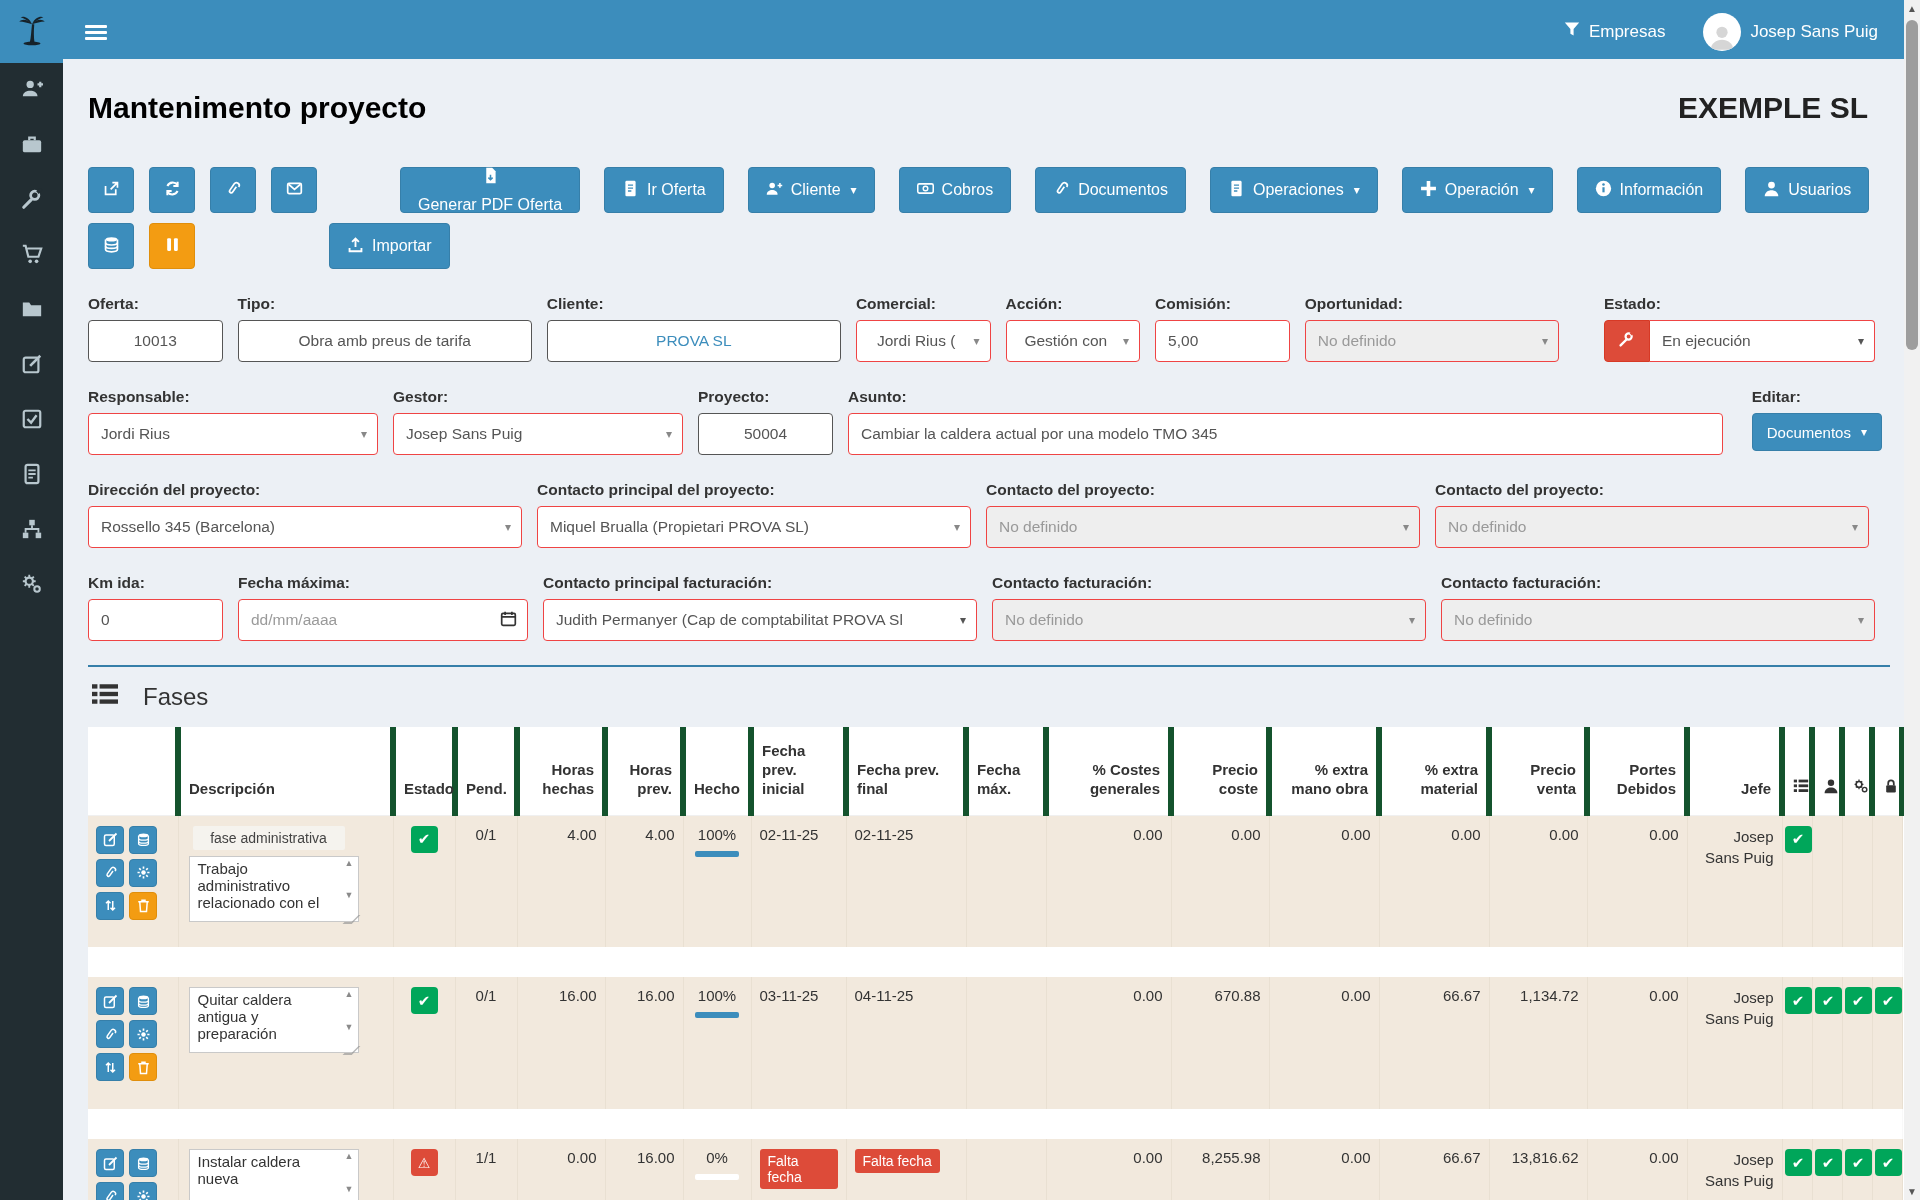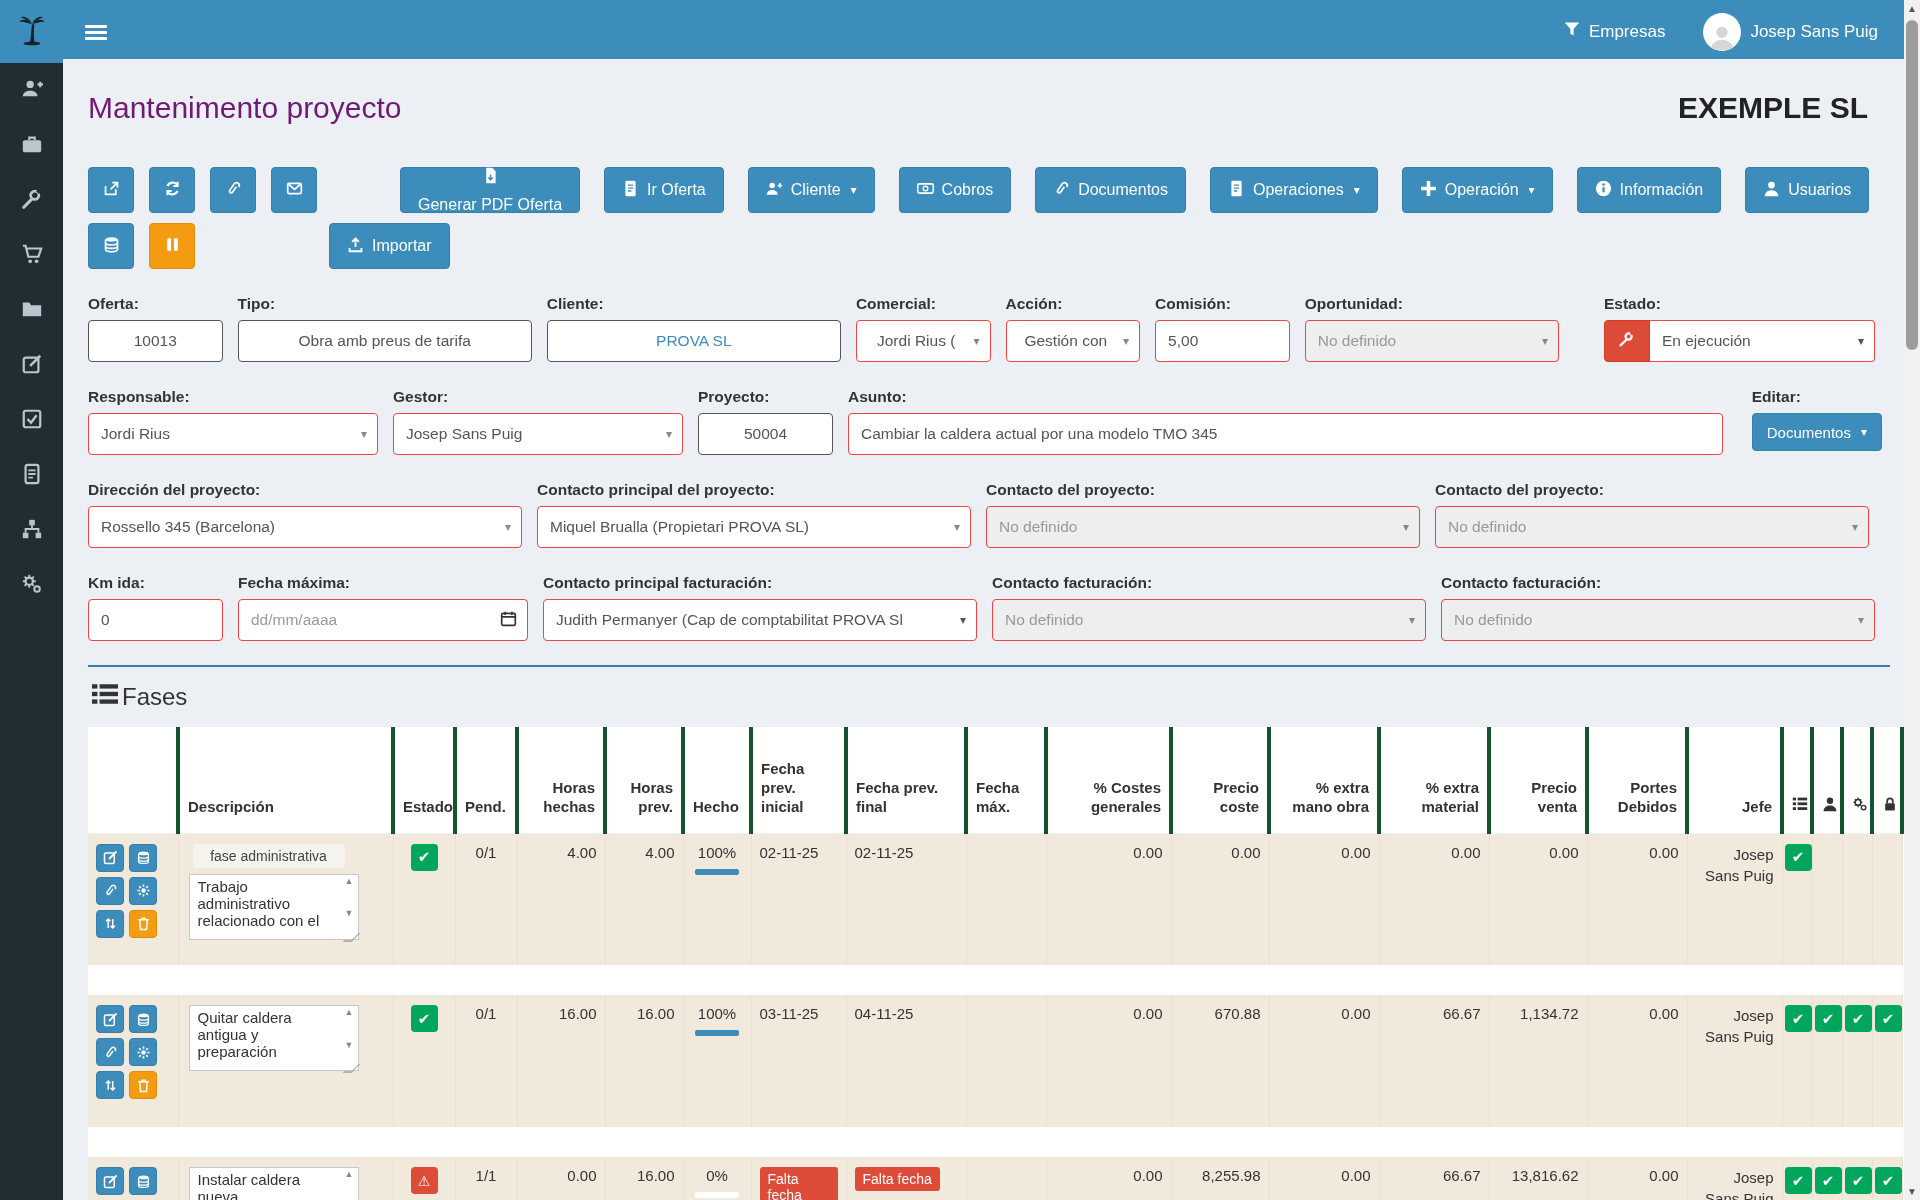--- a/index.html
+++ b/index.html
@@ -17,21 +17,21 @@
   .avatar { width:38px; height:38px; border-radius:50%; background:#fff; display:flex; align-items:flex-end; justify-content:center; overflow:hidden; }
 
   
   .sidebar { position:fixed; top:0; left:0; bottom:0; width:63px; background:#222d32; padding-top:63px; z-index:4; }
   .side-item { height:55px; display:flex; align-items:center; justify-content:center; color:#b8c7ce; cursor:pointer; }
   .side-item svg { width:22px; height:22px; }
 
   
   .main { margin-left:63px; padding:0 30px 0 25px; }
   .page-head { margin-top:28px; display:flex; justify-content:space-between; align-items:baseline; }
-  .page-title { font-size:30px; font-weight:400; color:#701a75; }
+  .page-title { font-size:30px; font-weight:700; color:#000000; }
   .company { font-size:30px; font-weight:700; color:#222; margin-right:22px; }
 
   
   .toolbar-row { display:flex; align-items:flex-start; margin-top:10px; }
   .toolbar-row.first { margin-top:42px; }
   .btn { background:#3c8dbc; border:1px solid #367fa9; color:#fff; border-radius:4px;
     height:46px; display:inline-flex; align-items:center; justify-content:center; gap:8px;
     font-size:16px; padding:0 17px; cursor:pointer; white-space:nowrap; }
   .btn.sq { width:46px; padding:0; margin-right:15px; }
   .btn.orange { background:#f39c12; border-color:#e08e0b; }
@@ -64,24 +64,24 @@
   .cal-icon { position:absolute; right:10px; }
   .editar-block { margin-left:auto; margin-right:8px; display:flex; flex-direction:column; align-items:flex-start; }
   .btn.small-dd { height:38px; font-size:15px; padding:0 14px; }
 
   
   .w135{width:135px}.w295{width:295px}.w290{width:290px}
   .w255{width:255px}.w435{width:434px}.grow{flex:1}
 
   
   .fases-sep { border-top:2px solid #367fa9; margin-top:24px; }
-  .fases-head { display:flex; align-items:center; gap:4px; margin:16px 0 0 4px; font-size:24px; color:#333; }
+  .fases-head { display:flex; align-items:center; gap:25px; margin:16px 0 0 4px; font-size:24px; color:#333; }
   table.fases { border-collapse:collapse; table-layout:fixed; width:1814px; margin-top:16px; background:#fff; font-size:15px; }
   table.fases th { font-weight:700; background:#fff; vertical-align:bottom; padding:8px 8px 16px 8px;
-    height:106px; border-right:4px solid #14532d; border-bottom:1px solid #f0f0f0; line-height:1.25; }
+    height:88px; border-right:6px solid #14532d; border-bottom:1px solid #f0f0f0; line-height:1.25; }
   table.fases td { vertical-align:top; padding:10px 8px; border-right:1px solid #e9e0d2; }
   tr.fase-row td { background:#f2e9dd; height:132px; }
   tr.spacer td { background:#fff; height:30px; border-right:1px solid #f9f9f9; }
   .t-l{text-align:left}.t-r{text-align:right}.t-c{text-align:center}
 
   .act-grid { display:grid; grid-template-columns:28px 28px; gap:5px; }
   .abtn { width:28px; height:28px; border-radius:4px; background:#3c8dbc; border:1px solid #367fa9;
     display:flex; align-items:center; justify-content:center; cursor:pointer; }
   .abtn.orange { background:#f39c12; border-color:#e08e0b; }
   .abtn svg { width:15px; height:15px; }

